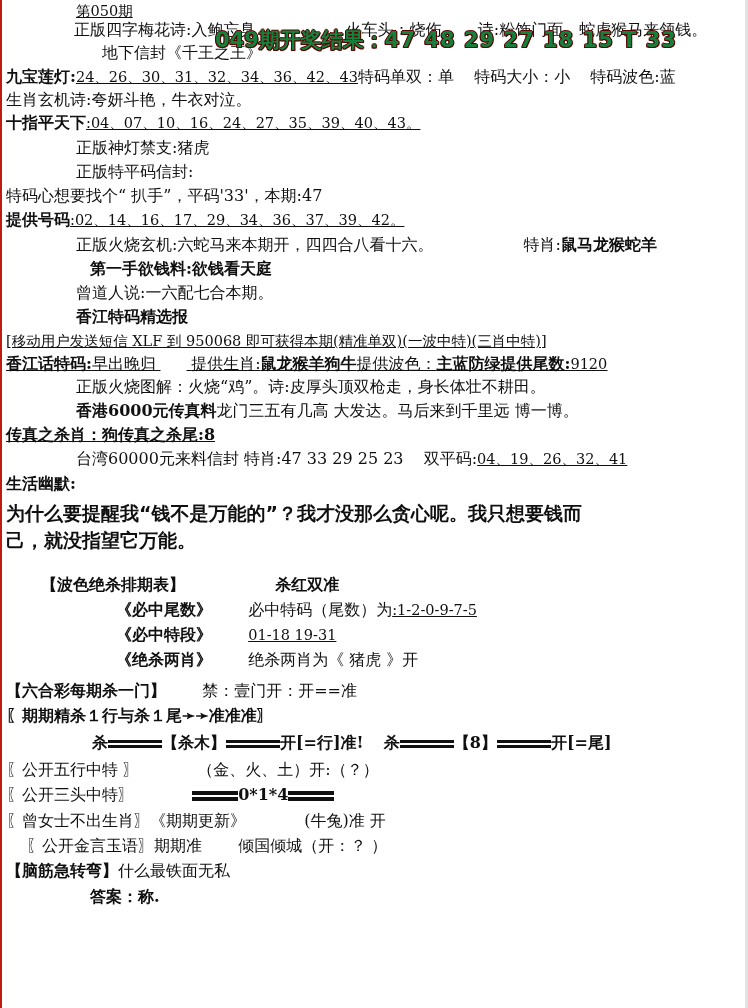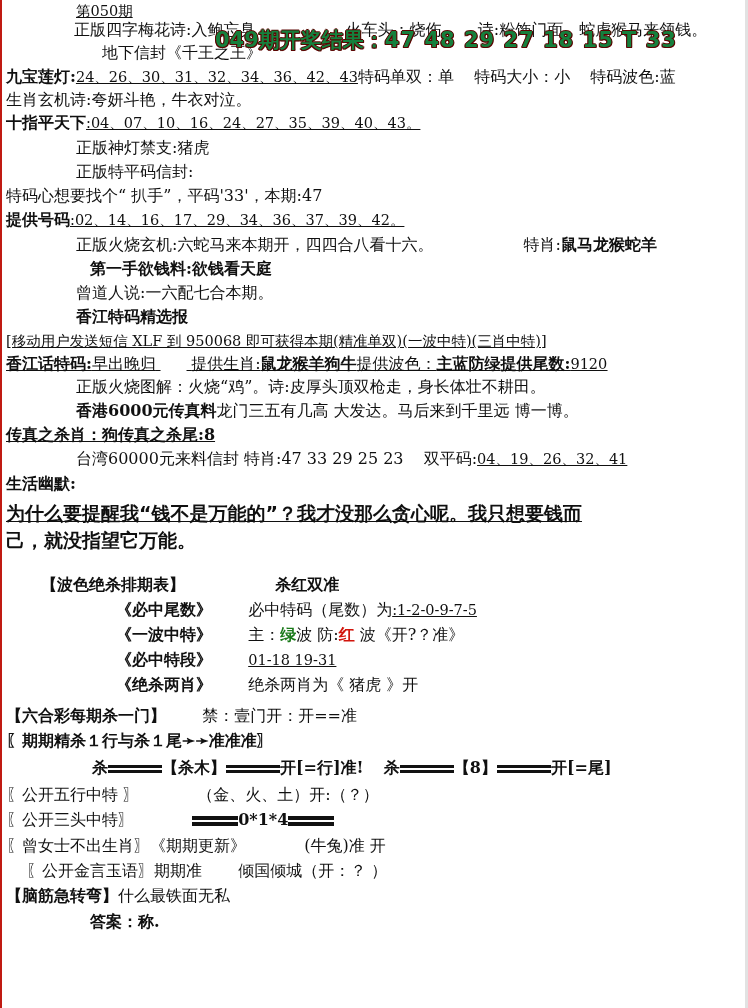--- a/index.html
+++ b/index.html
@@ -200,46 +200,41 @@
     <div class="ln s-lg indent-2" style="height:25px;">
       <span class="serif">台湾60000元来料信封 特肖:47  33  29  25  23</span>
       <span class="gap-s"></span>
       <span class="serif">双平码:</span><span class="serif s-md">04、19、26、32、41</span>
     </div>
 
     <div class="ln s-lg" style="height:26px;">
       <span class="serif b">生活幽默:</span>
     </div>
 
-    <div class="ln humor-big" style="height:27px;text-decoration:underline;">
+    <div class="ln humor-big" style="height:27px;">
       <span>为什么要提醒我“钱不是万能的”？我才没那么贪心呢。我只想要钱而</span>
     </div>
     <div class="ln humor-big" style="height:30px;">
       <span>己，就没指望它万能。</span>
     </div>
 
     <div style="height:18px;"></div>
 
     <div class="ln s-lg" style="height:25px;margin-left:35px;">
       <span class="b serif">【波色绝杀排期表】</span>
       <span class="gap-xl"></span>
       <span class="b serif">杀红双准</span>
     </div>
 
     <div class="ln s-lg indent-4" style="height:25px;">
       <span class="b serif">《必中尾数》</span>
       <span class="gap-m"></span>
       <span class="serif">必中特码（尾数）为</span><span class="serif s-md">:1-2-0-9-7-5</span>
     </div>
 
-    <div class="ln s-lg indent-4" style="height:25px;">
-      <span class="b serif">《一波中特》</span>
-      <span class="gap-m"></span>
-      <span class="serif">主：</span><span class="serif green b">绿</span><span class="serif">波 防:</span><span class="serif red b">红</span><span class="serif"> 波《开?？准》</span>
-    </div>
 
     <div class="ln s-lg indent-4" style="height:25px;">
       <span class="b serif">《必中特段》</span>
       <span class="gap-m"></span>
       <span class="serif s-md">01-18  19-31</span>
     </div>
 
     <div class="ln s-lg indent-4" style="height:25px;">
       <span class="b serif">《绝杀两肖》</span>
       <span class="gap-m"></span>

